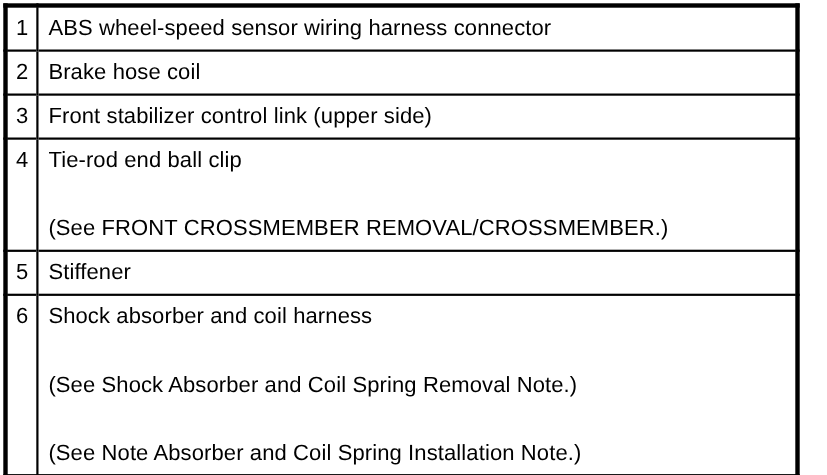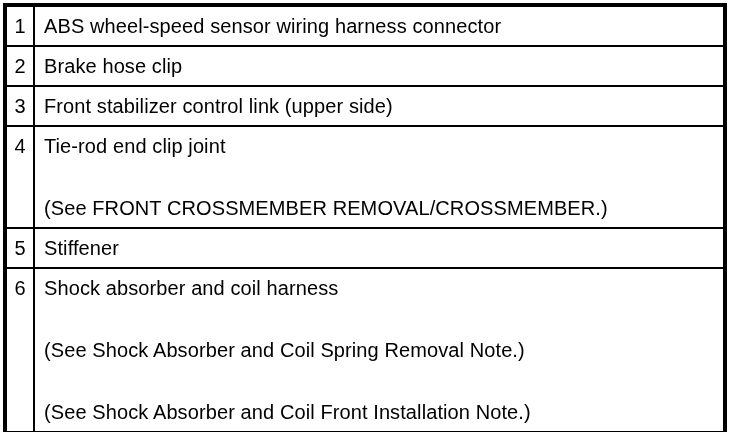--- a/index.html
+++ b/index.html
@@ -95,41 +95,41 @@
               <div class="desc-line">ABS wheel-speed sensor wiring harness connector</div>
             </div>
           </td>
         </tr>
         <tr class="parts-row">
           <td class="num-cell">
             <div class="num-inner">2</div>
           </td>
           <td class="desc-cell">
             <div class="desc-inner">
-              <div class="desc-line">Brake hose clip</div>
+              <div class="desc-line">Brake hose coil</div>
             </div>
           </td>
         </tr>
         <tr class="parts-row">
           <td class="num-cell">
             <div class="num-inner">3</div>
           </td>
           <td class="desc-cell">
             <div class="desc-inner">
               <div class="desc-line">Front stabilizer control link (upper side)</div>
             </div>
           </td>
         </tr>
         <tr class="parts-row">
           <td class="num-cell">
             <div class="num-inner">4</div>
           </td>
           <td class="desc-cell">
             <div class="desc-inner">
-              <div class="desc-line">Tie-rod end clip joint</div>
+              <div class="desc-line">Tie-rod end ball clip</div>
               <div class="desc-line blank">&nbsp;</div>
               <div class="desc-line">(See FRONT CROSSMEMBER REMOVAL/CROSSMEMBER.)</div>
             </div>
           </td>
         </tr>
         <tr class="parts-row">
           <td class="num-cell">
             <div class="num-inner">5</div>
           </td>
           <td class="desc-cell">
@@ -141,19 +141,19 @@
         <tr class="parts-row">
           <td class="num-cell">
             <div class="num-inner">6</div>
           </td>
           <td class="desc-cell">
             <div class="desc-inner">
               <div class="desc-line">Shock absorber and coil harness</div>
               <div class="desc-line blank">&nbsp;</div>
               <div class="desc-line">(See Shock Absorber and Coil Spring Removal Note.)</div>
               <div class="desc-line blank">&nbsp;</div>
-              <div class="desc-line">(See Shock Absorber and Coil Front Installation Note.)</div>
+              <div class="desc-line">(See Note Absorber and Coil Spring Installation Note.)</div>
             </div>
           </td>
         </tr>
       </tbody>
   </table>
 </div>
 
 </body></html>

